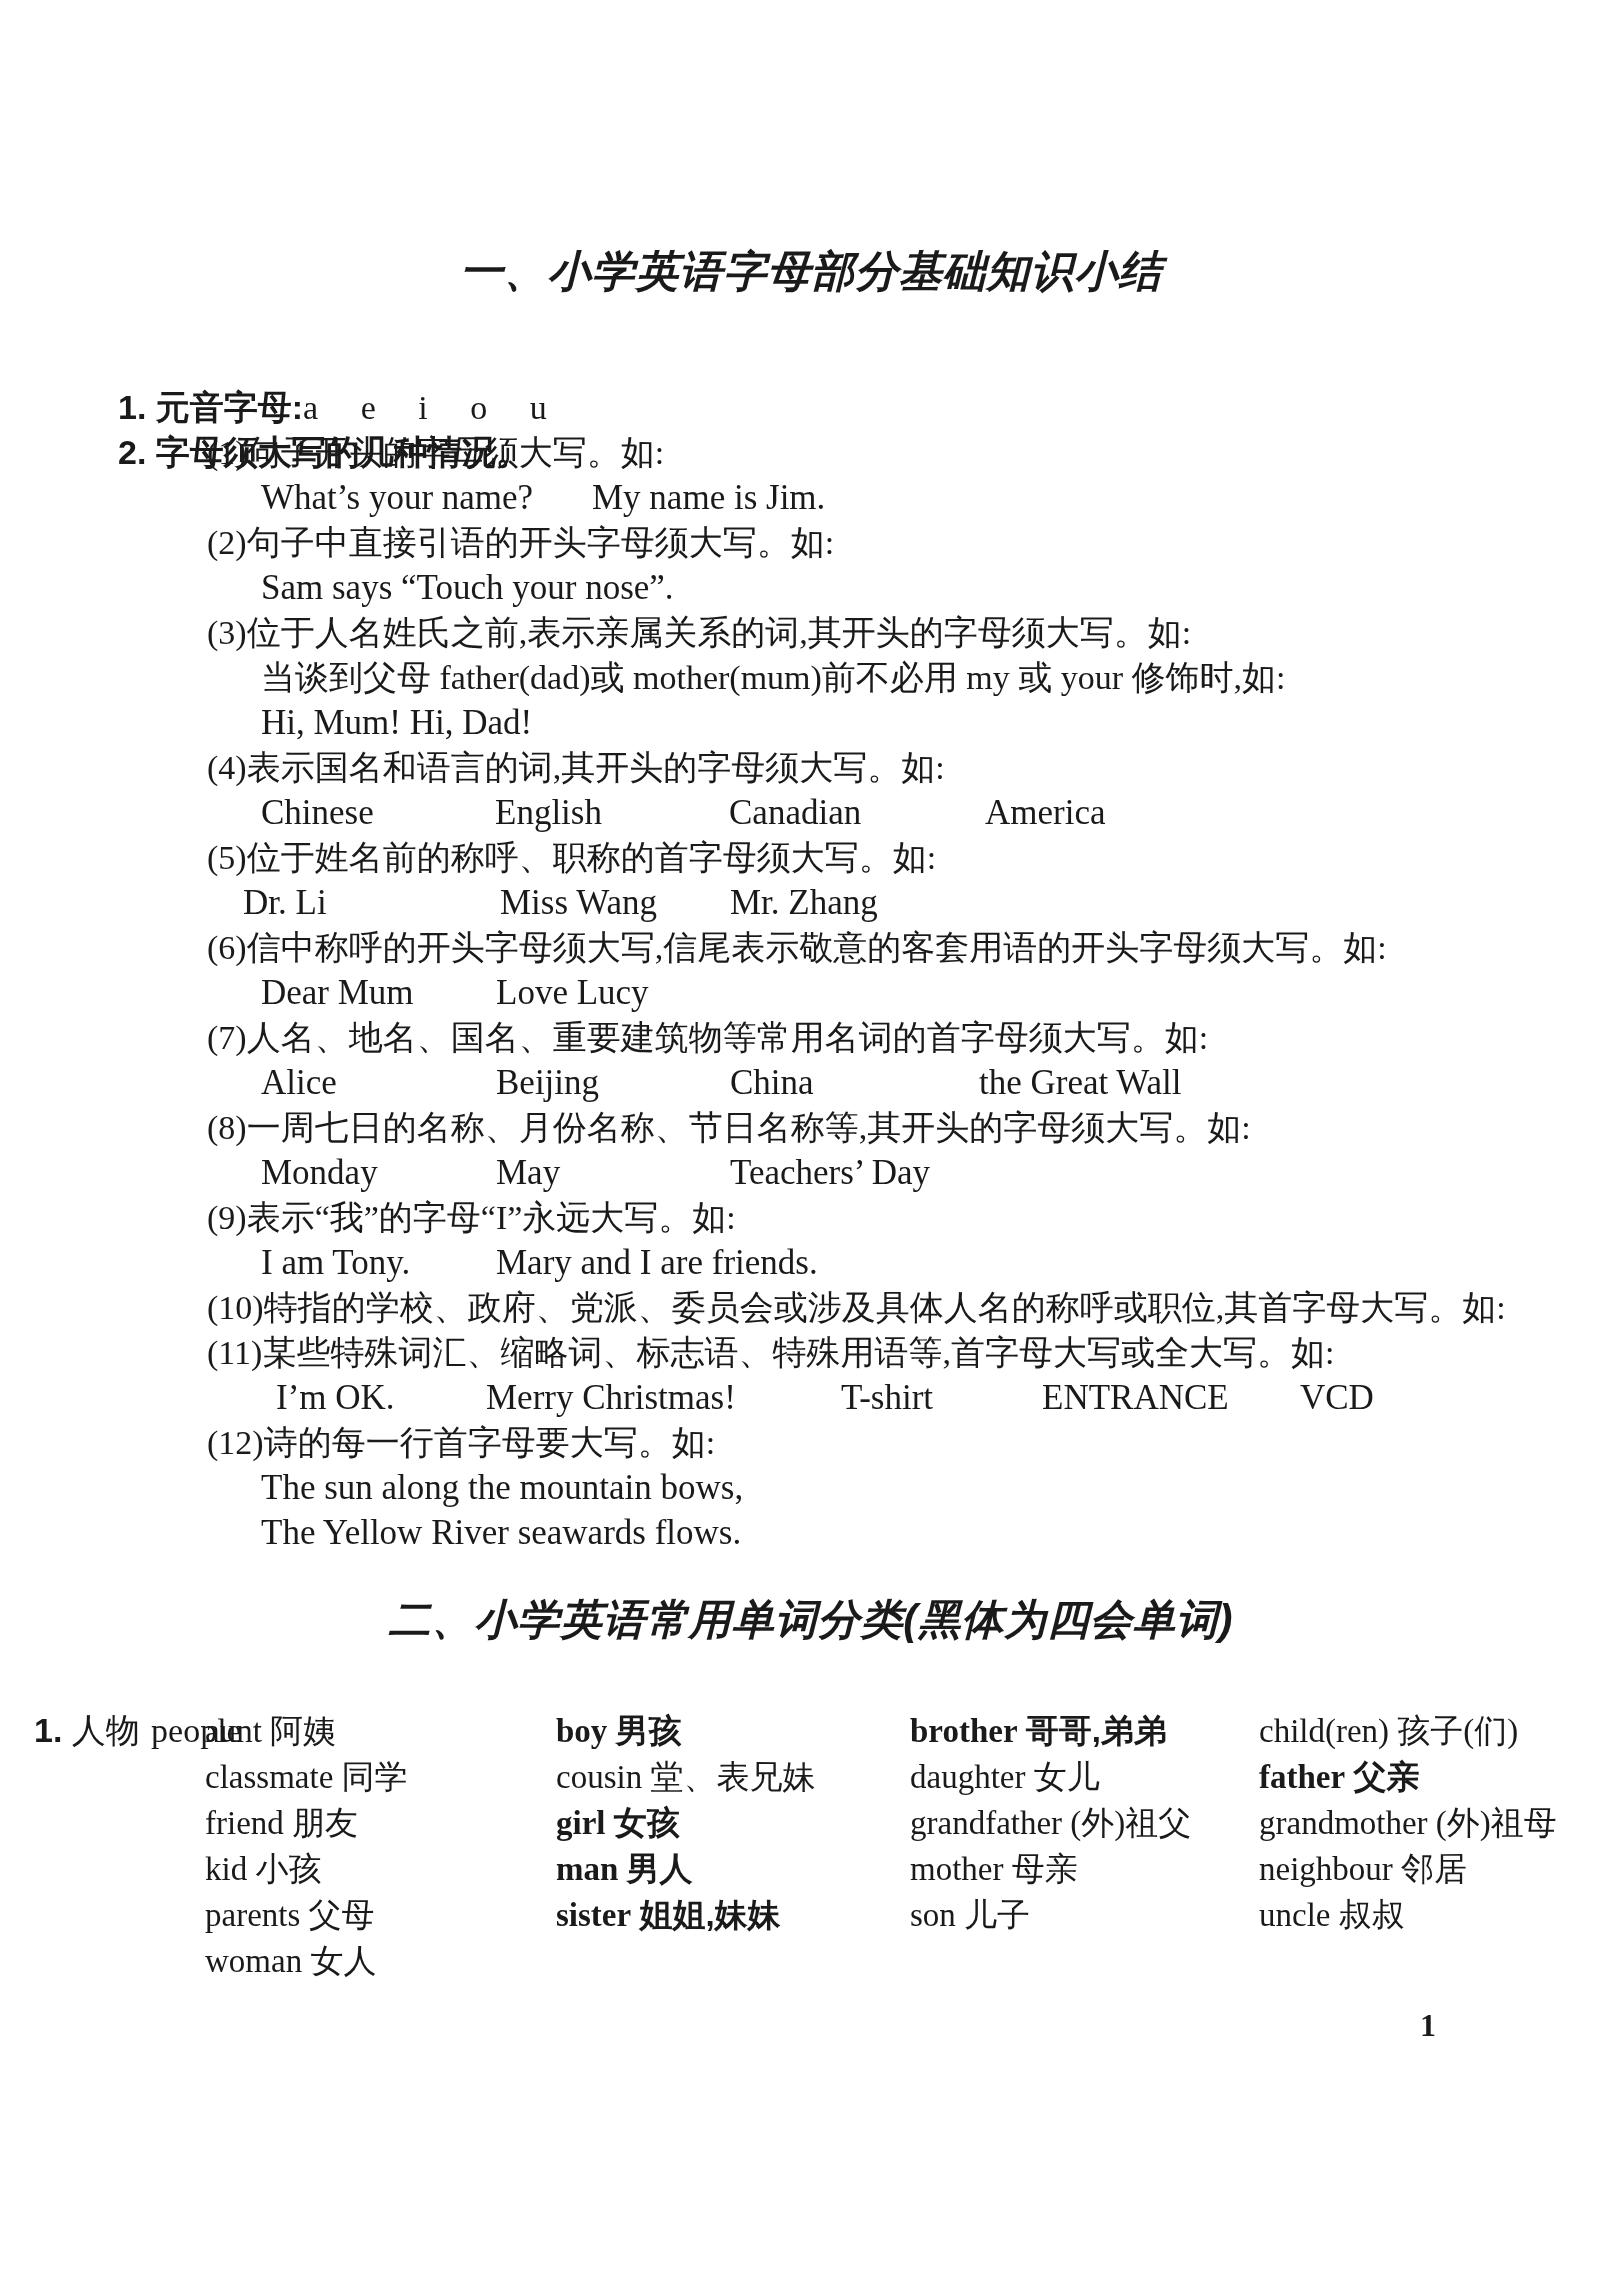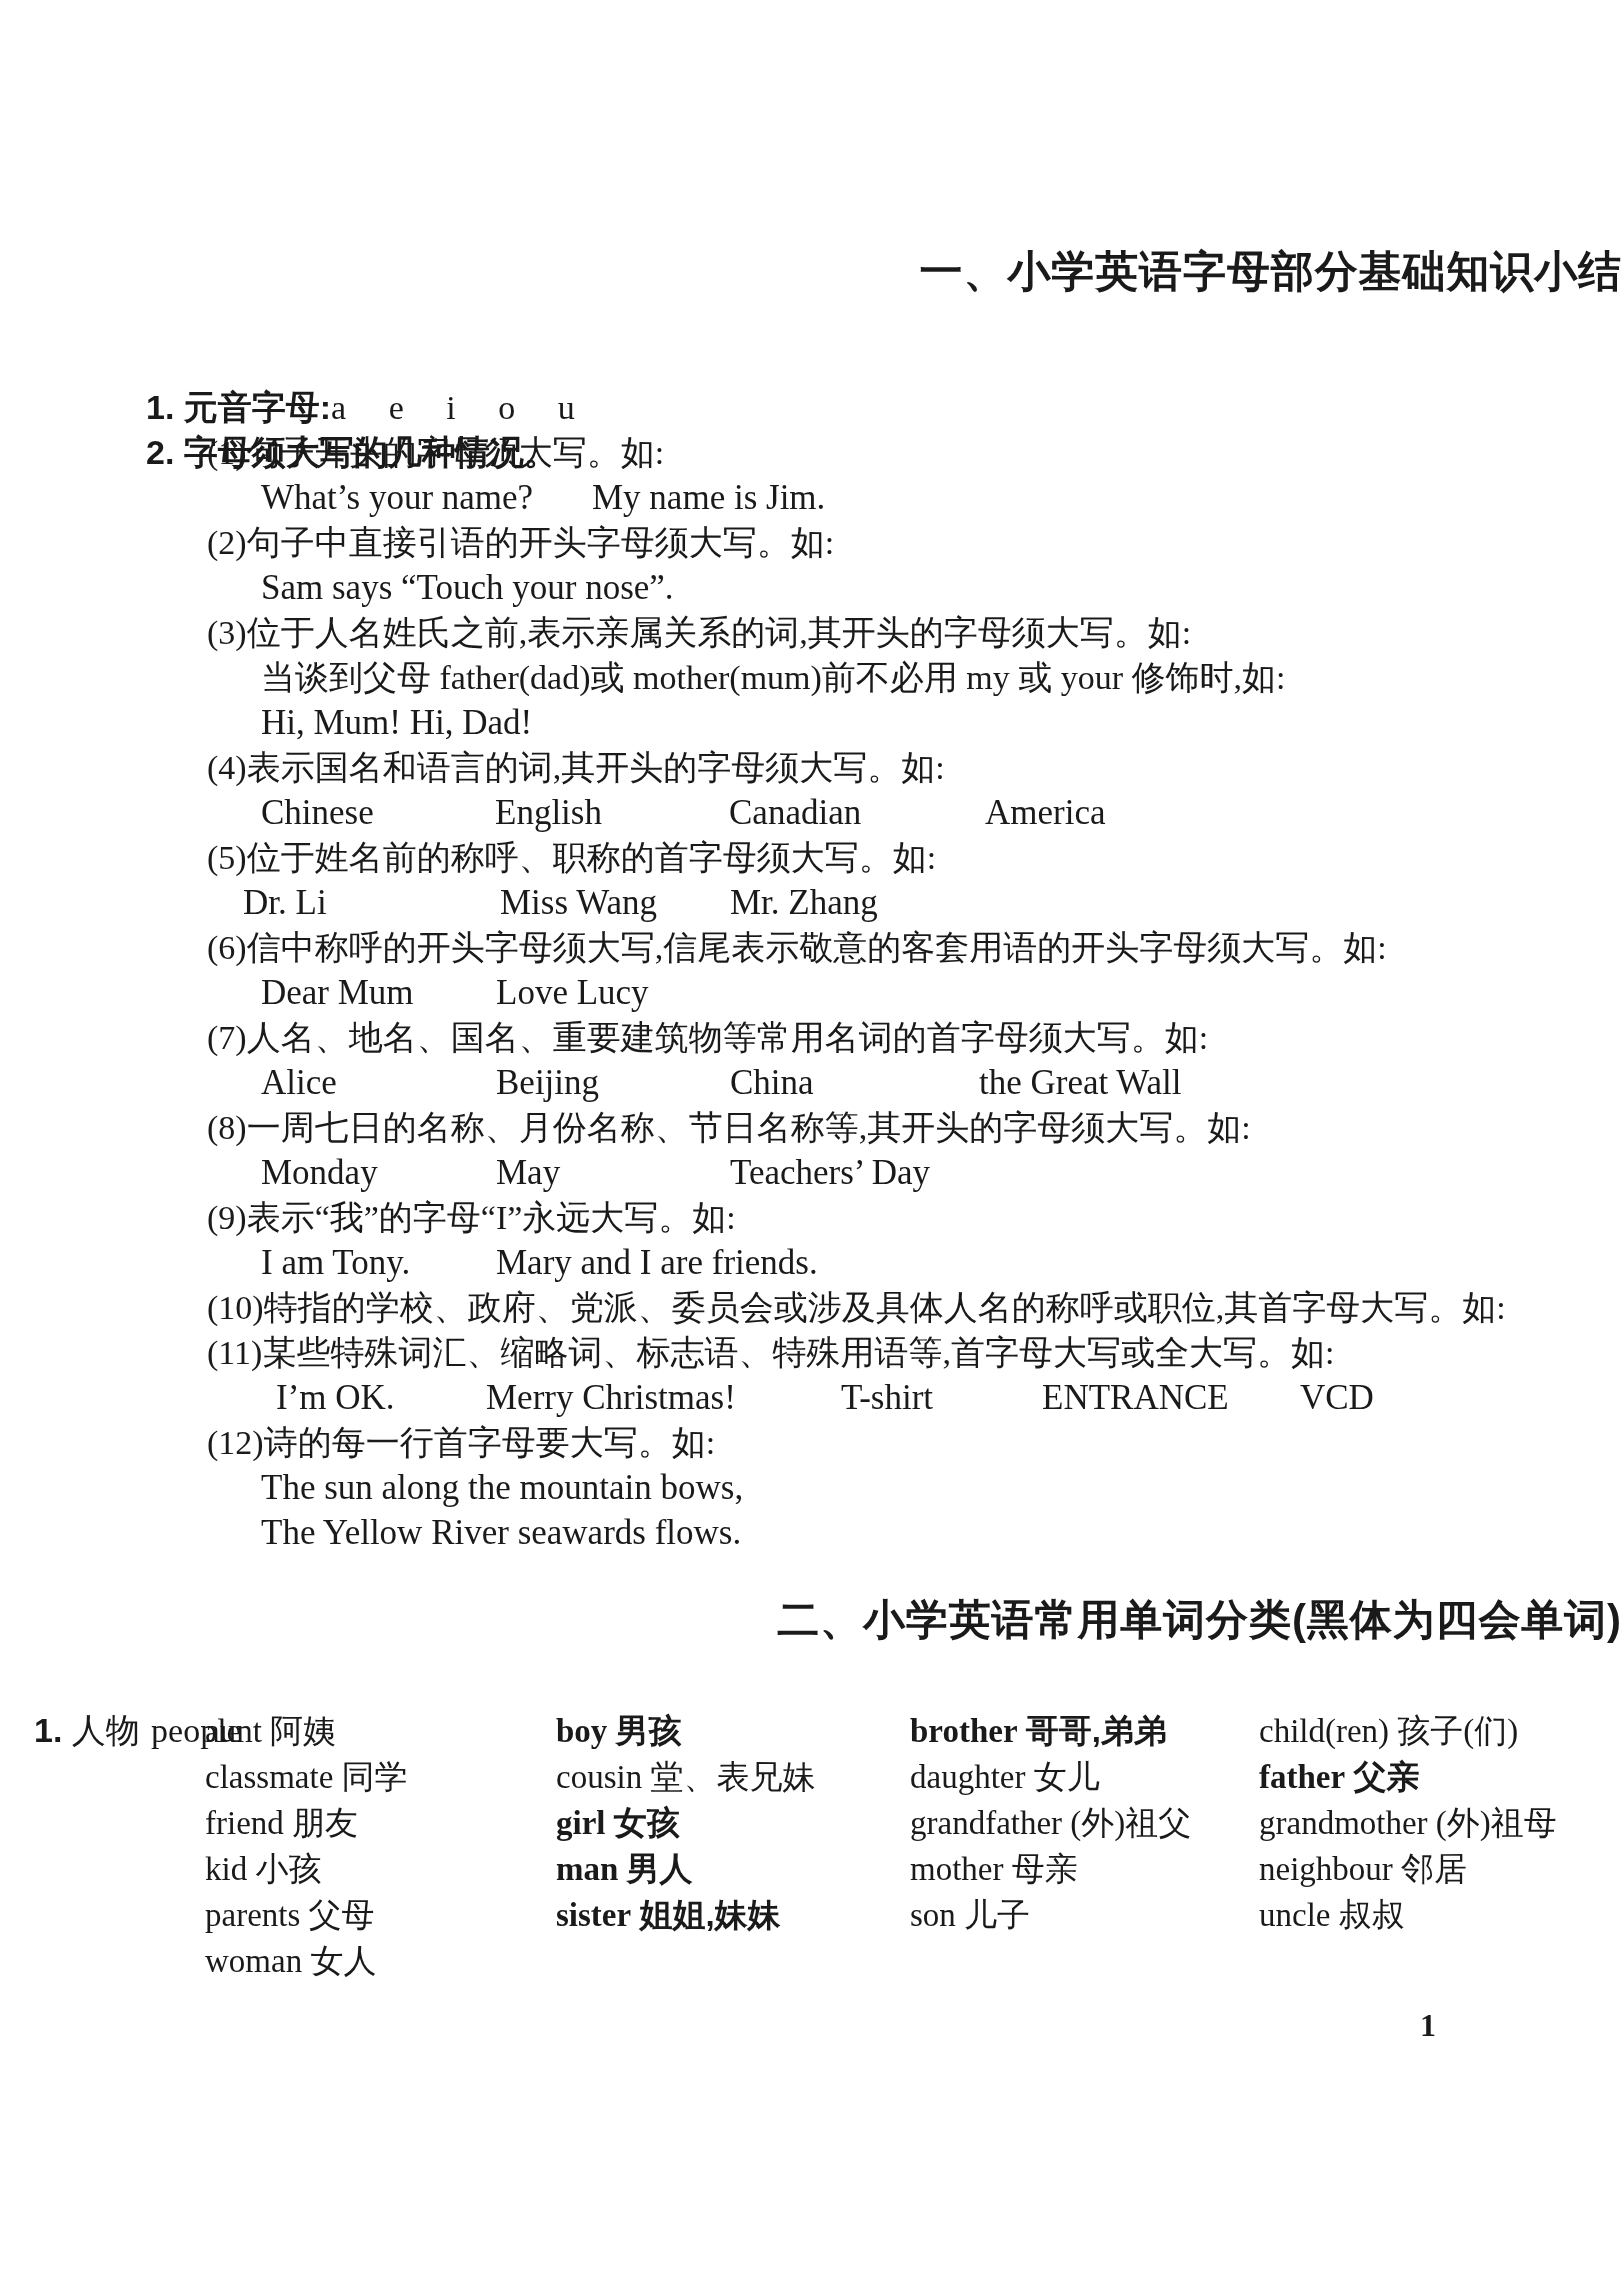--- a/index.html
+++ b/index.html
@@ -6,26 +6,26 @@
   body{
     width:1622px;height:2295px;
     background:#ffffff;color:#1a1a1a;
     font-family:"Liberation Serif","DejaVu Serif",serif;
     overflow:hidden;
   }
   .page{position:relative;width:1622px;height:2295px;padding-top:241px;box-sizing:border-box;}
   .title1,.title2{
     font-family:"Liberation Sans","DejaVu Sans",sans-serif;
     font-weight:700;font-size:43px;line-height:61px;
-    text-align:right;letter-spacing:0.9px;
+    text-align:center;letter-spacing:0.9px;font-style:italic;
   }
   .title1{margin-bottom:38px;}
   .title2{font-size:42px;margin-top:34px;margin-bottom:13px;}
   .line{height:45px;line-height:45px;font-size:34px;white-space:pre;}
-  .top{padding-left:112px;}
+  .top{padding-left:84px;}
   .pt{padding-left:207px;}
   .note{padding-left:261px;}
   .hnum{font-family:"Liberation Sans","DejaVu Sans",sans-serif;font-weight:700;margin-right:9.4px;}
   .hlabel{font-family:"Liberation Sans","DejaVu Sans",sans-serif;font-weight:700;}
   .serif{font-family:"Liberation Serif","DejaVu Serif",serif;font-weight:400;}
   .ex{position:relative;height:45px;font-size:35px;}
   .ex span{position:absolute;top:0;line-height:45px;white-space:pre;text-align:right;}
   .people{}
   .people .gap{display:inline-block;width:11.3px;}
   .vrow{display:flex;padding-left:205px;height:46px;line-height:46px;font-size:33px;gap:36px;}

